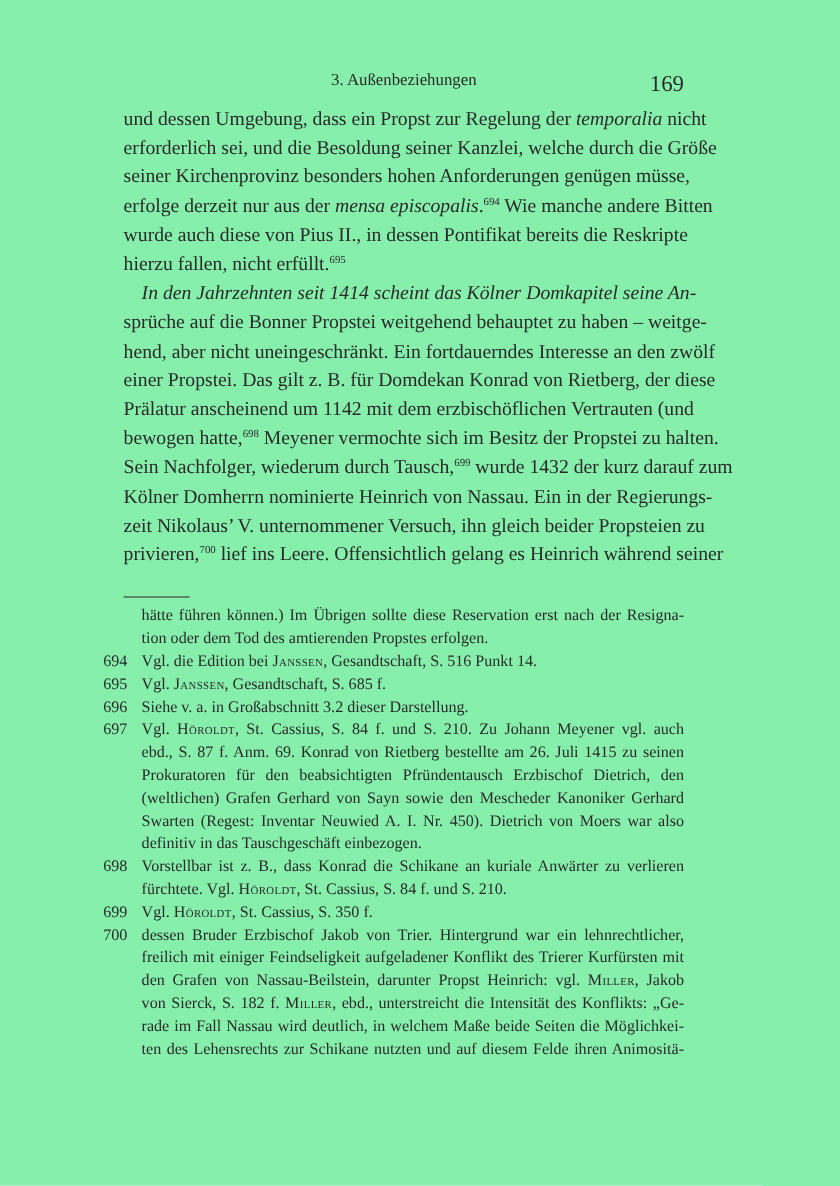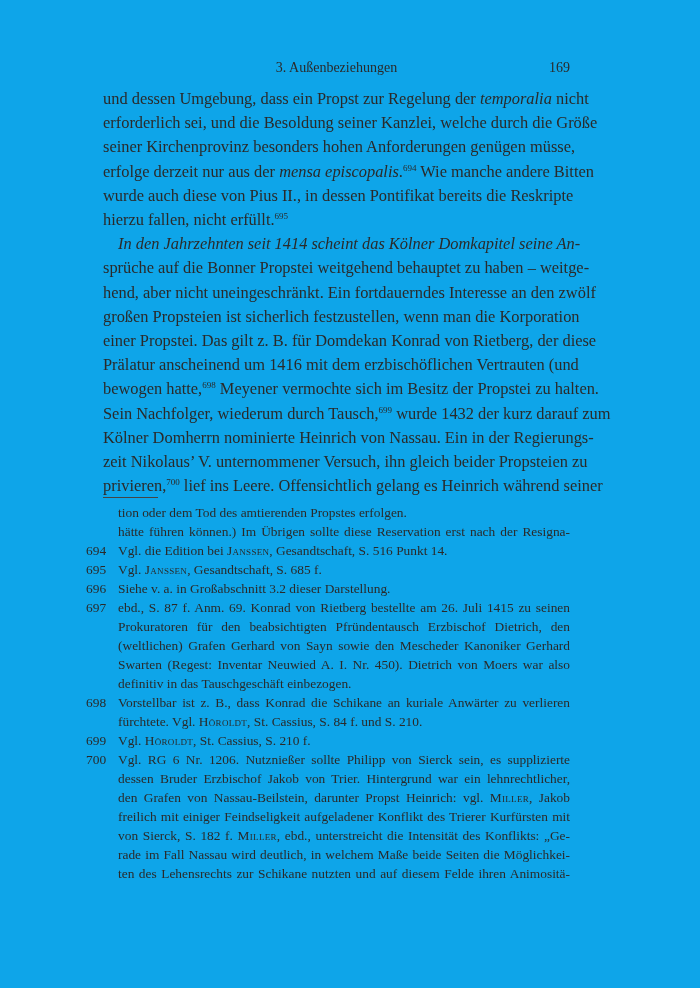--- a/index.html
+++ b/index.html
@@ -1,22 +1,22 @@
 <!DOCTYPE html>
 <html><head>
 <meta charset="utf-8">
 <style>
   html, body { margin: 0; padding: 0; background: #ffffff; }
   body { width: 700px; height: 988px; position: relative; overflow: hidden;
          font-family: "DejaVu Serif", "Liberation Serif", serif; color: #2a2a2a; }
-  .page { position: absolute; left: 0; top: 0; width: 700px; height: 988px; background: #0ea5e9; }
+  .page { position: absolute; left: 0; top: 0; width: 700px; height: 988px; background: #86efac; }
   .running-head { position: absolute; top: 60px; left: 103px; width: 467px; height: 20px;
                   font-family: "Liberation Serif", serif; font-size: 14px; }
   .running-title { position: absolute; left: 0; right: 0; text-align: center; }
-  .page-number { position: absolute; right: 0; top: 0; font-size: 14px; }
+  .page-number { position: absolute; right: 0; top: 0; font-size: 19px; }
   .body-text { position: absolute; top: 87px; left: 103px; width: 467px;
                font-family: "Liberation Serif", serif; font-size: 16.4px; line-height: 24.2px;
                text-align: justify; hyphens: manual; }
   .line { display: block; text-align: justify; text-align-last: justify; white-space: nowrap; overflow: visible; }
   .line.last { text-align-last: left; }
   sup.fn { font-size: 9px; vertical-align: 6px; line-height: 0; }
   i { }
   .rule { position: absolute; top: 497px; left: 103px; width: 55px; height: 0; border-top: 1px solid #444; }
   .footnotes { position: absolute; top: 503px; left: 86px; width: 484px;
                font-family: "Liberation Serif", serif; font-size: 13.4px; line-height: 19px; }
@@ -41,72 +41,71 @@
         <span class="line"><span>erforderlich sei, und die Besoldung seiner Kanzlei, welche durch die Größe</span></span>
         <span class="line"><span>seiner Kirchenprovinz besonders hohen Anforderungen genügen müsse,</span></span>
         <span class="line"><span>erfolge derzeit nur aus der </span><i>mensa episcopalis</i><span>.</span><sup class="fn">694</sup><span> Wie manche andere Bitten</span></span>
         <span class="line"><span>wurde auch diese von Pius II., in dessen Pontifikat bereits die Reskripte</span></span>
         <span class="line last"><span>hierzu fallen, nicht erfüllt.</span><sup class="fn">695</sup></span>
       </div>
       <div>
         <span class="line" style="text-indent: 15px; font-style: italic;"><span>In den Jahrzehnten seit 1414 scheint das Kölner Domkapitel seine An-</span></span>
         <span class="line"><span>sprüche auf die Bonner Propstei weitgehend behauptet zu haben – weitge-</span></span>
         <span class="line"><span>hend, aber nicht uneingeschränkt. Ein fortdauerndes Interesse an den zwölf</span></span>
-        <span class="line"><span>großen Propsteien ist sicherlich festzustellen, wenn man die Korporation</span></span>
         <span class="line"><span>einer Propstei. Das gilt z. B. für Domdekan Konrad von Rietberg, der diese</span></span>
-        <span class="line"><span>Prälatur anscheinend um 1416 mit dem erzbischöflichen Vertrauten (und</span></span>
+        <span class="line"><span>Prälatur anscheinend um 1142 mit dem erzbischöflichen Vertrauten (und</span></span>
         <span class="line"><span>bewogen hatte,</span><sup class="fn">698</sup><span> Meyener vermochte sich im Besitz der Propstei zu halten.</span></span>
         <span class="line"><span>Sein Nachfolger, wiederum durch Tausch,</span><sup class="fn">699</sup><span> wurde 1432 der kurz darauf zum</span></span>
         <span class="line"><span>Kölner Domherrn nominierte Heinrich von Nassau. Ein in der Regierungs-</span></span>
         <span class="line"><span>zeit Nikolaus’ V. unternommener Versuch, ihn gleich beider Propsteien zu</span></span>
         <span class="line"><span>privieren,</span><sup class="fn">700</sup><span> lief ins Leere. Offensichtlich gelang es Heinrich während seiner</span></span>
       </div>
     </div>
 
   <div class="rule"></div>
 
   <div class="footnotes" id="footnotes">
       <div class="fn-item">
         <span class="fn-num"></span>
+        <span class="fn-line"><span>hätte führen können.) Im Übrigen sollte diese Reservation erst nach der Resigna-</span></span>
         <span class="fn-line last"><span>tion oder dem Tod des amtierenden Propstes erfolgen.</span></span>
-        <span class="fn-line"><span>hätte führen können.) Im Übrigen sollte diese Reservation erst nach der Resigna-</span></span>
       </div>
       <div class="fn-item">
         <span class="fn-num">694</span>
         <span class="fn-line last"><span>Vgl. die Edition bei </span><span class="sc">Janssen</span><span>, Gesandtschaft, S. 516 Punkt 14.</span></span>
       </div>
       <div class="fn-item">
         <span class="fn-num">695</span>
         <span class="fn-line last"><span>Vgl. </span><span class="sc">Janssen</span><span>, Gesandtschaft, S. 685 f.</span></span>
       </div>
       <div class="fn-item">
         <span class="fn-num">696</span>
         <span class="fn-line last"><span>Siehe v. a. in Großabschnitt 3.2 dieser Darstellung.</span></span>
       </div>
       <div class="fn-item">
         <span class="fn-num">697</span>
+        <span class="fn-line"><span>Vgl. </span><span class="sc">Höroldt</span><span>, St. Cassius, S. 84 f. und S. 210. Zu Johann Meyener vgl. auch</span></span>
         <span class="fn-line"><span>ebd., S. 87 f. Anm. 69. Konrad von Rietberg bestellte am 26. Juli 1415 zu seinen</span></span>
         <span class="fn-line"><span>Prokuratoren für den beabsichtigten Pfründentausch Erzbischof Dietrich, den</span></span>
         <span class="fn-line"><span>(weltlichen) Grafen Gerhard von Sayn sowie den Mescheder Kanoniker Gerhard</span></span>
         <span class="fn-line"><span>Swarten (Regest: Inventar Neuwied A. I. Nr. 450). Dietrich von Moers war also</span></span>
         <span class="fn-line last"><span>definitiv in das Tauschgeschäft einbezogen.</span></span>
       </div>
       <div class="fn-item">
         <span class="fn-num">698</span>
         <span class="fn-line"><span>Vorstellbar ist z. B., dass Konrad die Schikane an kuriale Anwärter zu verlieren</span></span>
         <span class="fn-line last"><span>fürchtete. Vgl. </span><span class="sc">Höroldt</span><span>, St. Cassius, S. 84 f. und S. 210.</span></span>
       </div>
       <div class="fn-item">
         <span class="fn-num">699</span>
-        <span class="fn-line last"><span>Vgl. </span><span class="sc">Höroldt</span><span>, St. Cassius, S. 210 f.</span></span>
+        <span class="fn-line last"><span>Vgl. </span><span class="sc">Höroldt</span><span>, St. Cassius, S. 350 f.</span></span>
       </div>
       <div class="fn-item">
         <span class="fn-num">700</span>
-        <span class="fn-line"><span>Vgl. RG 6 Nr. 1206. Nutznießer sollte Philipp von Sierck sein, es supplizierte</span></span>
         <span class="fn-line"><span>dessen Bruder Erzbischof Jakob von Trier. Hintergrund war ein lehnrechtlicher,</span></span>
+        <span class="fn-line"><span>freilich mit einiger Feindseligkeit aufgeladener Konflikt des Trierer Kurfürsten mit</span></span>
         <span class="fn-line"><span>den Grafen von Nassau-Beilstein, darunter Propst Heinrich: vgl. </span><span class="sc">Miller</span><span>, Jakob</span></span>
-        <span class="fn-line"><span>freilich mit einiger Feindseligkeit aufgeladener Konflikt des Trierer Kurfürsten mit</span></span>
         <span class="fn-line"><span>von Sierck, S. 182 f. </span><span class="sc">Miller</span><span>, ebd., unterstreicht die Intensität des Konflikts: „Ge-</span></span>
         <span class="fn-line"><span>rade im Fall Nassau wird deutlich, in welchem Maße beide Seiten die Möglichkei-</span></span>
         <span class="fn-line"><span>ten des Lehensrechts zur Schikane nutzten und auf diesem Felde ihren Animositä-</span></span>
       </div>
     </div>
 </div>
 
 </body></html>

